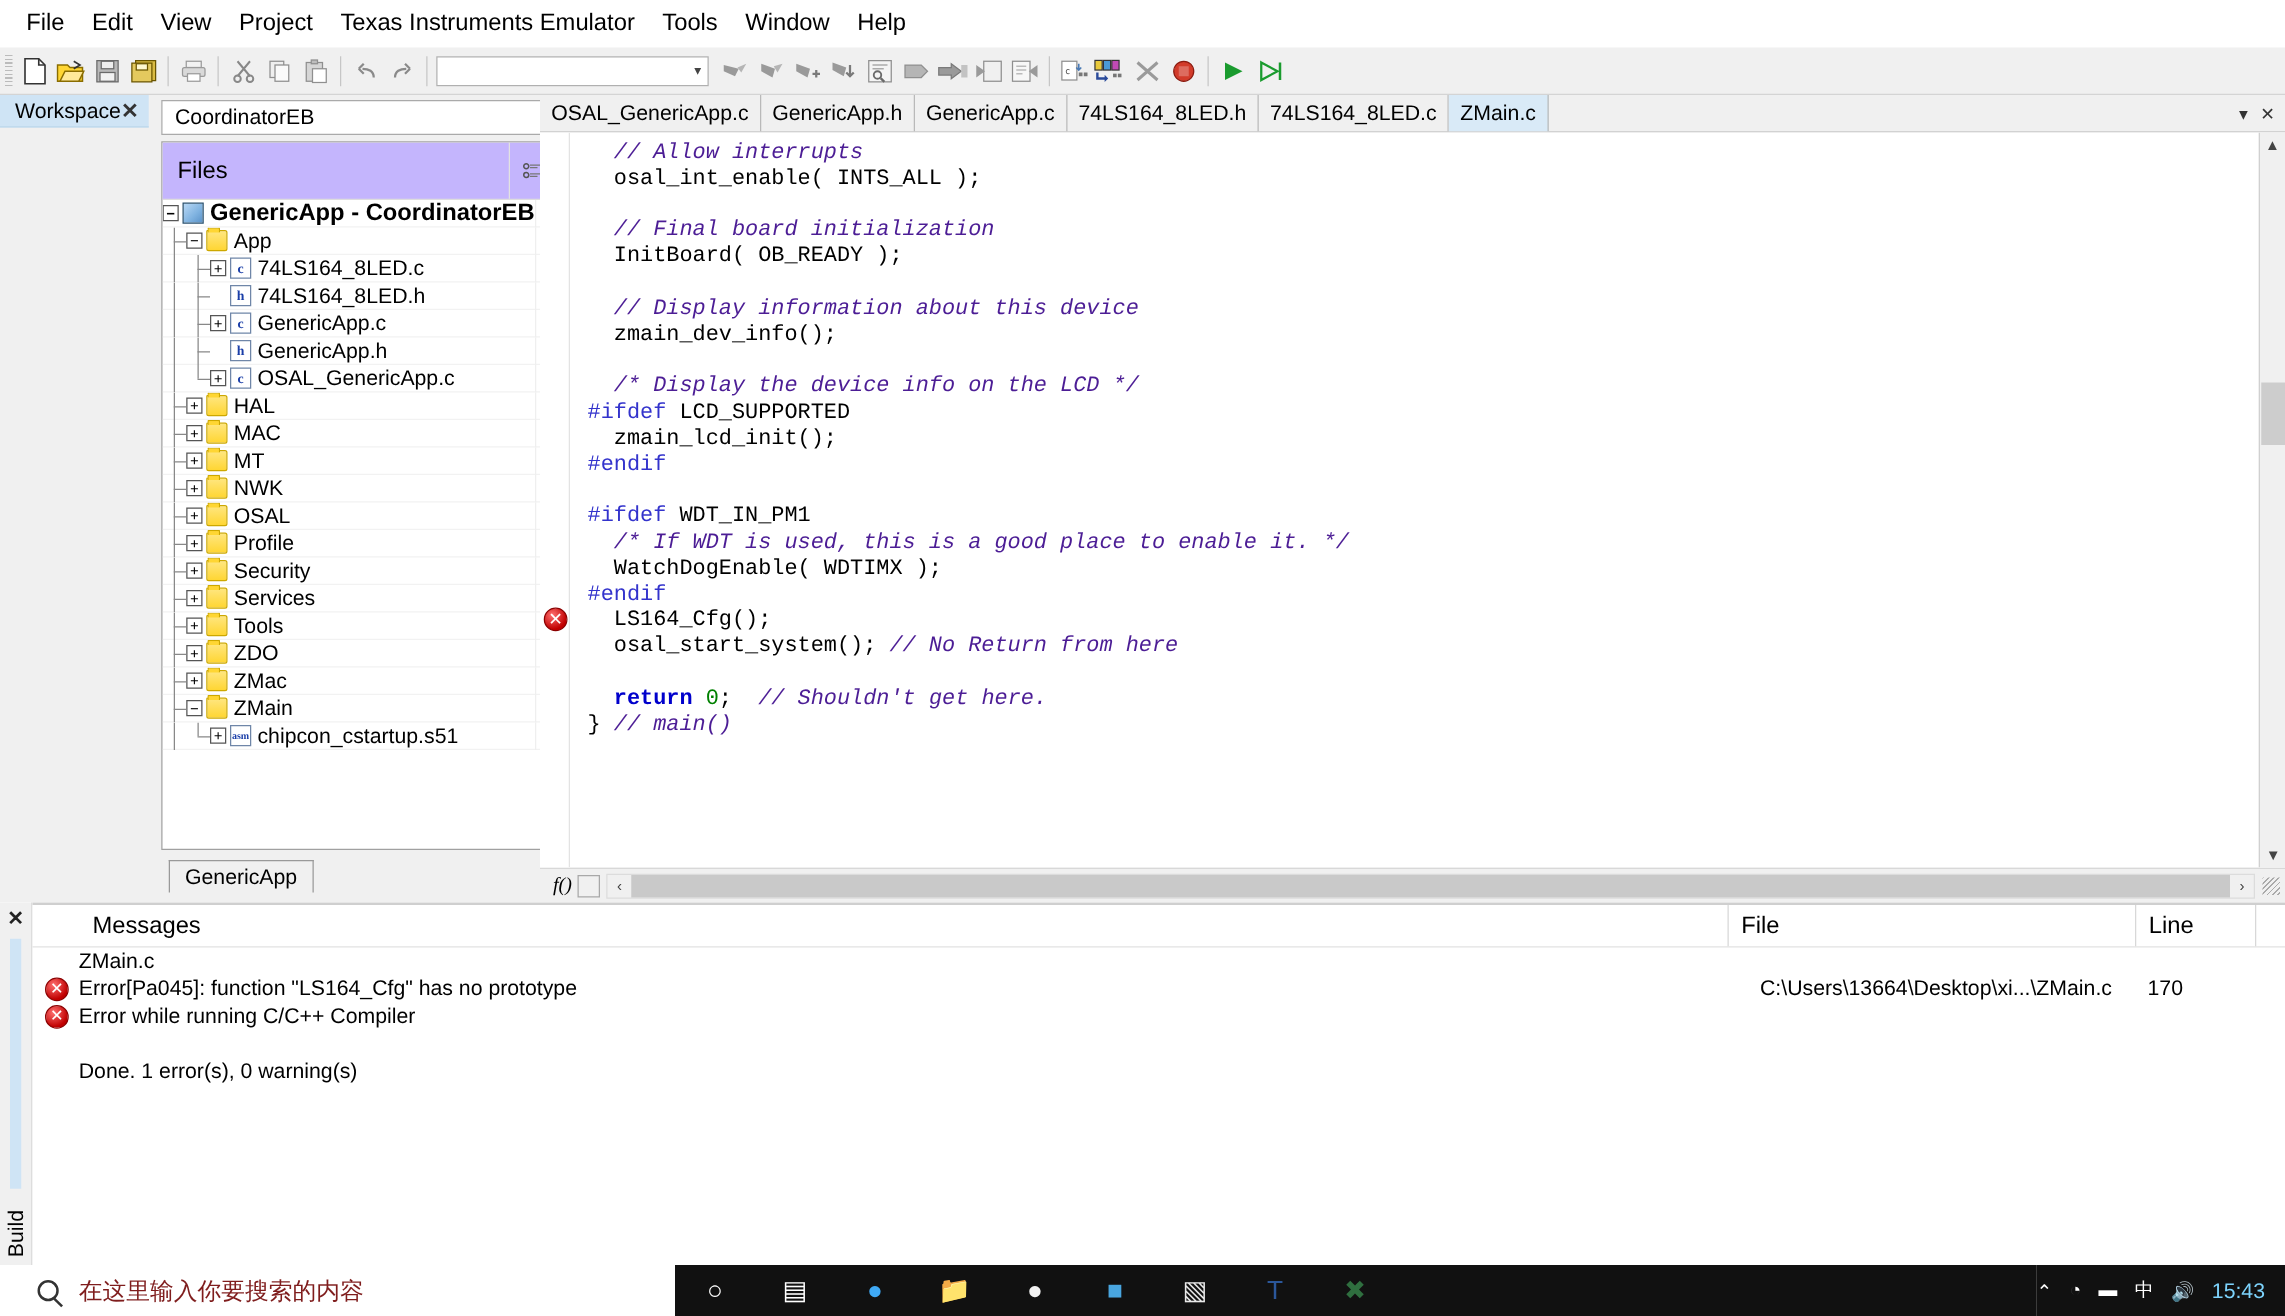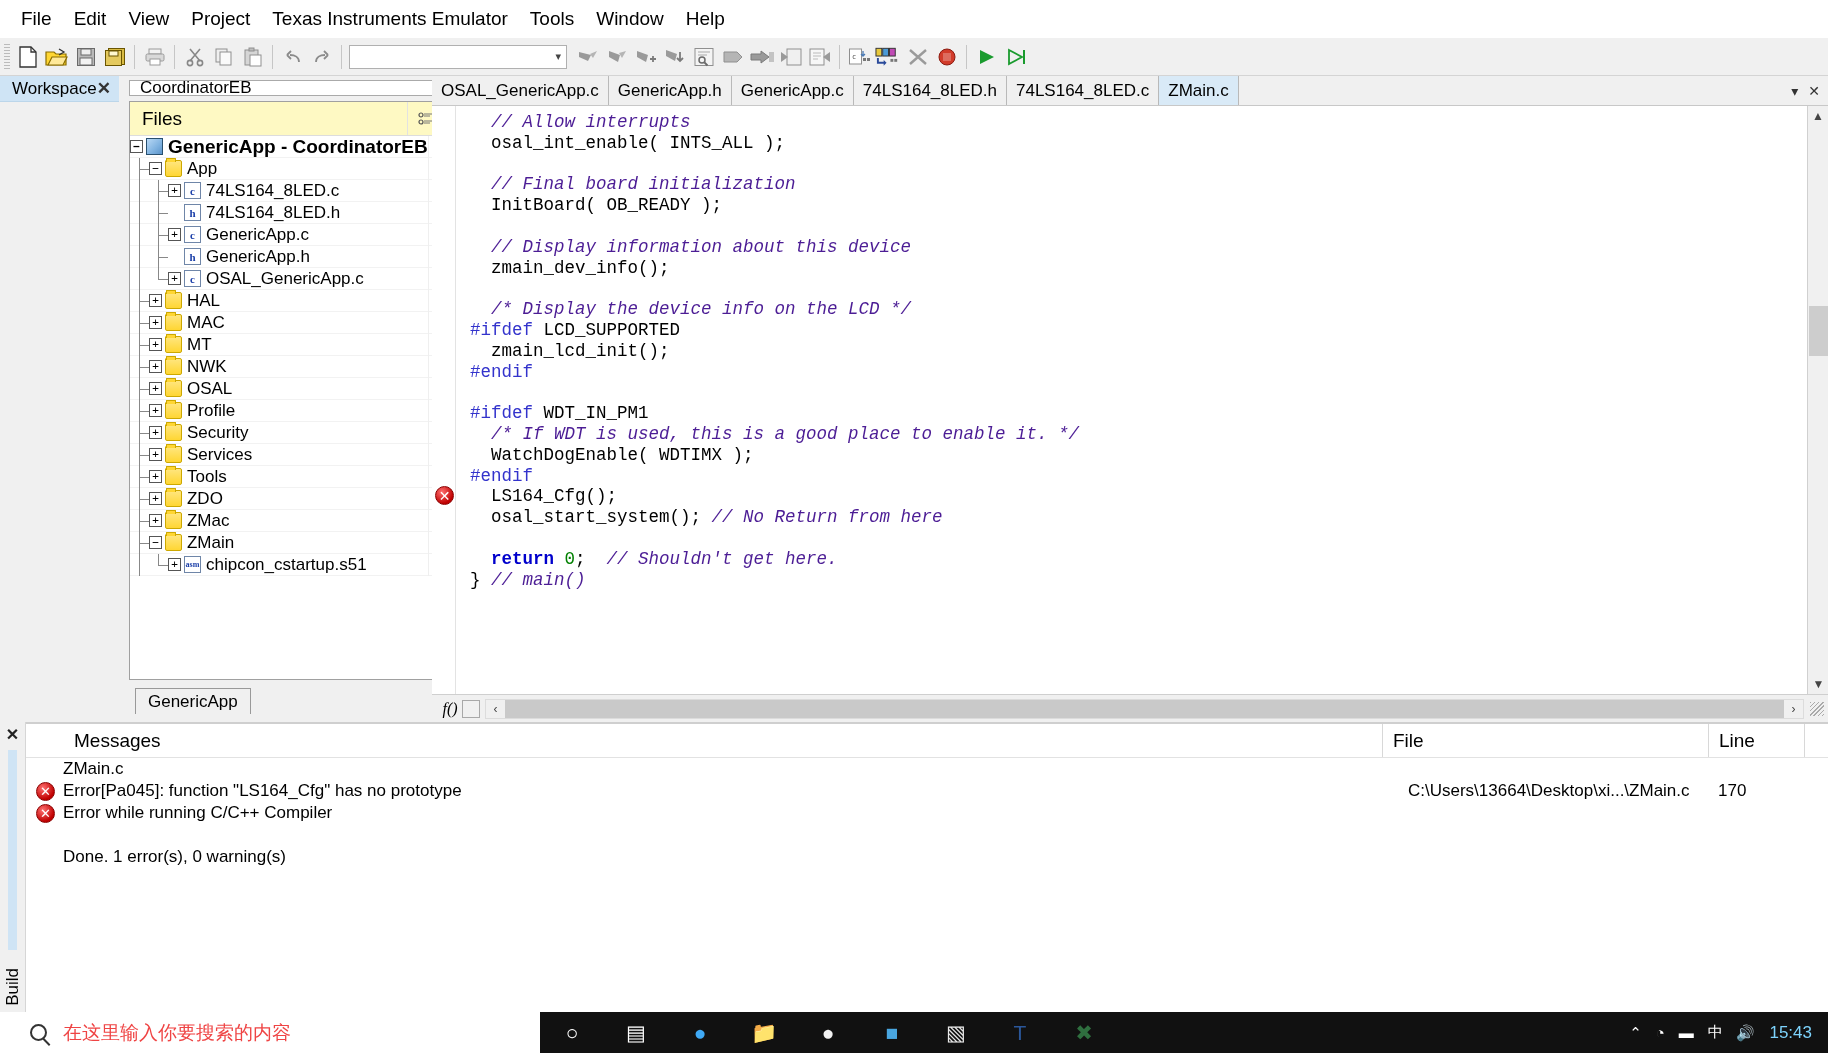--- a/index.html
+++ b/index.html
@@ -58,33 +58,33 @@
   .ws { width: 432px; height: 646px; background: #f0f0f0; display: flex; }
   .ws-title {
     height: 26px; background: #cfe4f5;
     display: flex; align-items: center; justify-content: space-between;
     padding: 0 8px 0 12px; font-size: 17px; color: #000;
     border-bottom: 1px solid #bcd6ea;
   }
   .ws-close { font-size: 17px; font-weight: bold; color: #333; cursor: default; }
   .ws-body { flex: 1; padding: 4px 6px 0 10px; display: flex; flex-direction: column; }
   .ws-combo {
-    height: 16px; background: #fff; border: 1px solid #aaa;
+    height: 28px; background: #fff; border: 1px solid #aaa;
     display: flex; align-items: center; justify-content: space-between;
     padding: 0 8px 0 10px; font-size: 17px; margin-bottom: 5px;
   }
   .ws-combo .caret { font-size: 12px; color: #333; }
 
   .tree-wrap {
     flex: 1; background: #fff; border: 1px solid #a0a0a0;
     display: flex; flex-direction: column; overflow: hidden; position: relative;
   }
   .tree-head {
-    display: flex; height: 34px; align-items: stretch;
-    border-bottom: 1px solid #ddd; background: #fef9c3; flex: none;
+    display: flex; height: 46px; align-items: stretch;
+    border-bottom: 1px solid #ddd; background: #c4b5fd; flex: none;
   }
   .th-files { flex: 1; display: flex; align-items: center; padding-left: 12px; font-size: 19px; }
   .th-col { width: 37px; border-left: 1px solid #e2e2e2; display: flex; align-items: center; justify-content: center; }
 
   .tree-rows { flex: 1; overflow: hidden; position: relative; }
   .trow {
     display: flex; height: 22px; align-items: center;
     font-size: 17px; color: #000; white-space: nowrap;
     border-bottom: 1px solid #f2f2f2;
   }
@@ -253,21 +253,21 @@
     background: #ffffff; display: flex; align-items: center;
   }
   .tb-search {
     width: 540px; height: 41px; display: flex; align-items: center;
     padding-left: 30px; gap: 16px; background: #fff;
   }
   .tb-search .mag {
     width: 17px; height: 17px; border: 2px solid #333; border-radius: 50%; position: relative;
   }
   .tb-search .mag::after { content:''; position:absolute; right:-6px; bottom:-4px; width:9px; height:2px; background:#333; transform: rotate(45deg); }
-  .tb-search .ph { font-size: 19px; color: #ef4444; }
+  .tb-search .ph { font-size: 19px; color: #7f1d1d; }
   .tb-icons { flex: 1; display: flex; align-items: center; gap: 0; background: #111; height: 41px; }
   .tb-i { width: 64px; height: 41px; display:flex; align-items:center; justify-content:center; }
   .tb-right { display: flex; align-items: center; gap: 14px; padding-right: 16px; height: 41px; background:#111; }
   .tb-time { font-size: 17px; color: #7dd3fc; line-height: 1.05; text-align: right; }
   .tb-sys { font-size: 15px; color: #fff; }
 </style>
 </head>
 <body>
 
 <div id="app">

